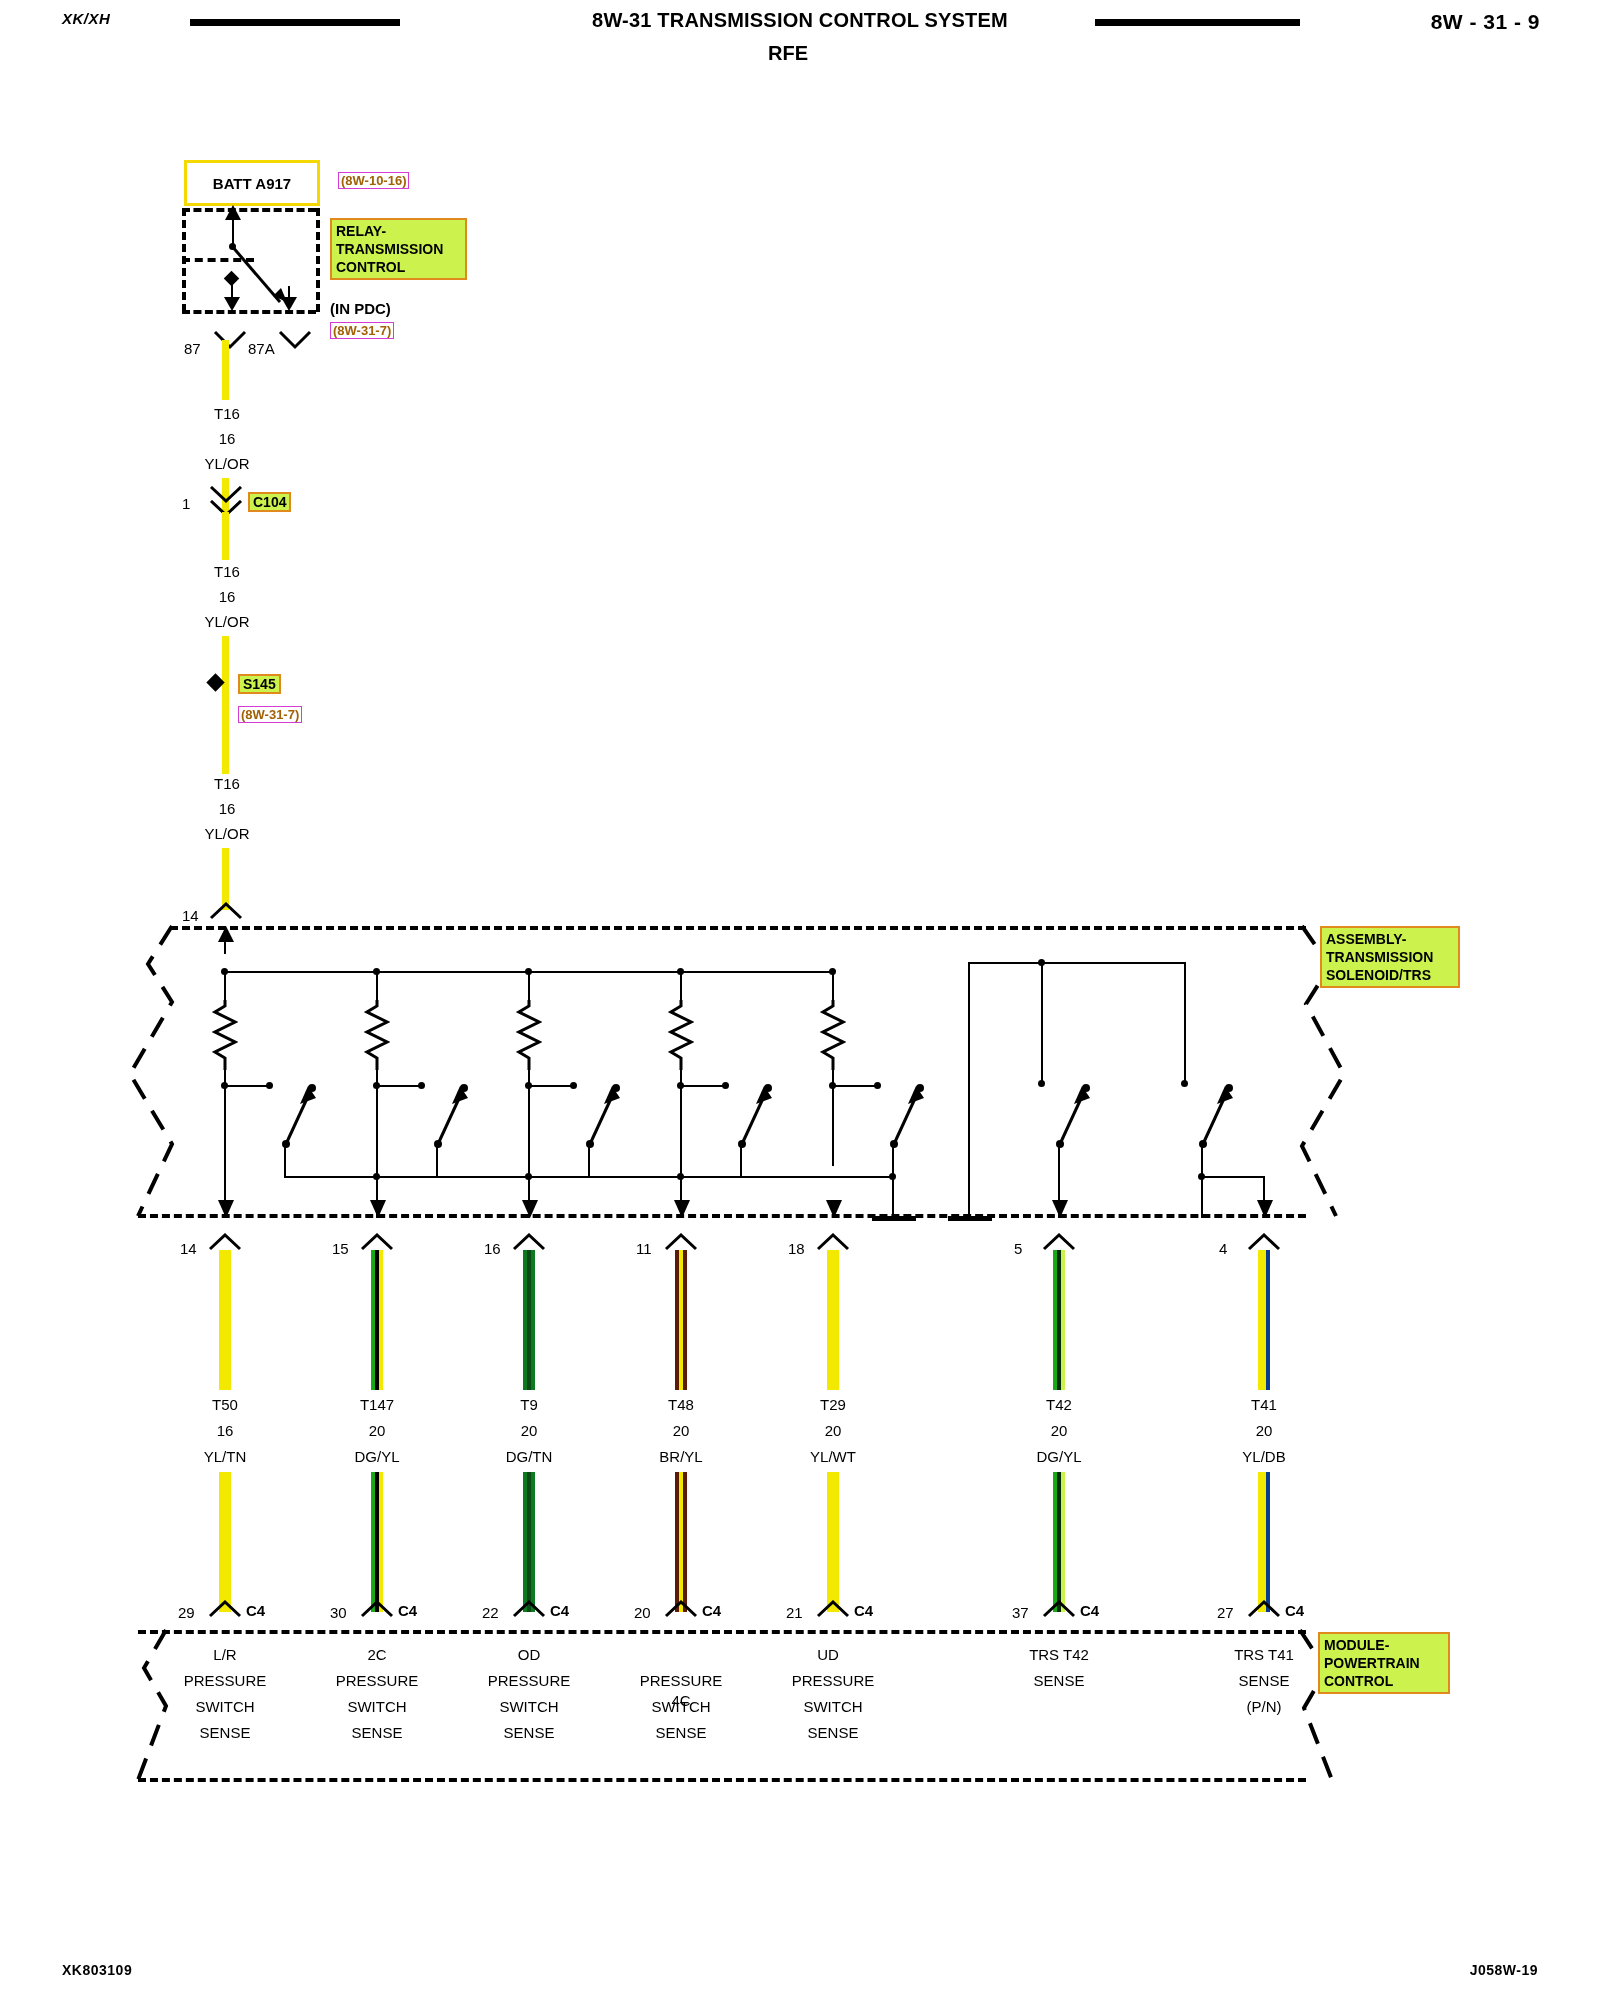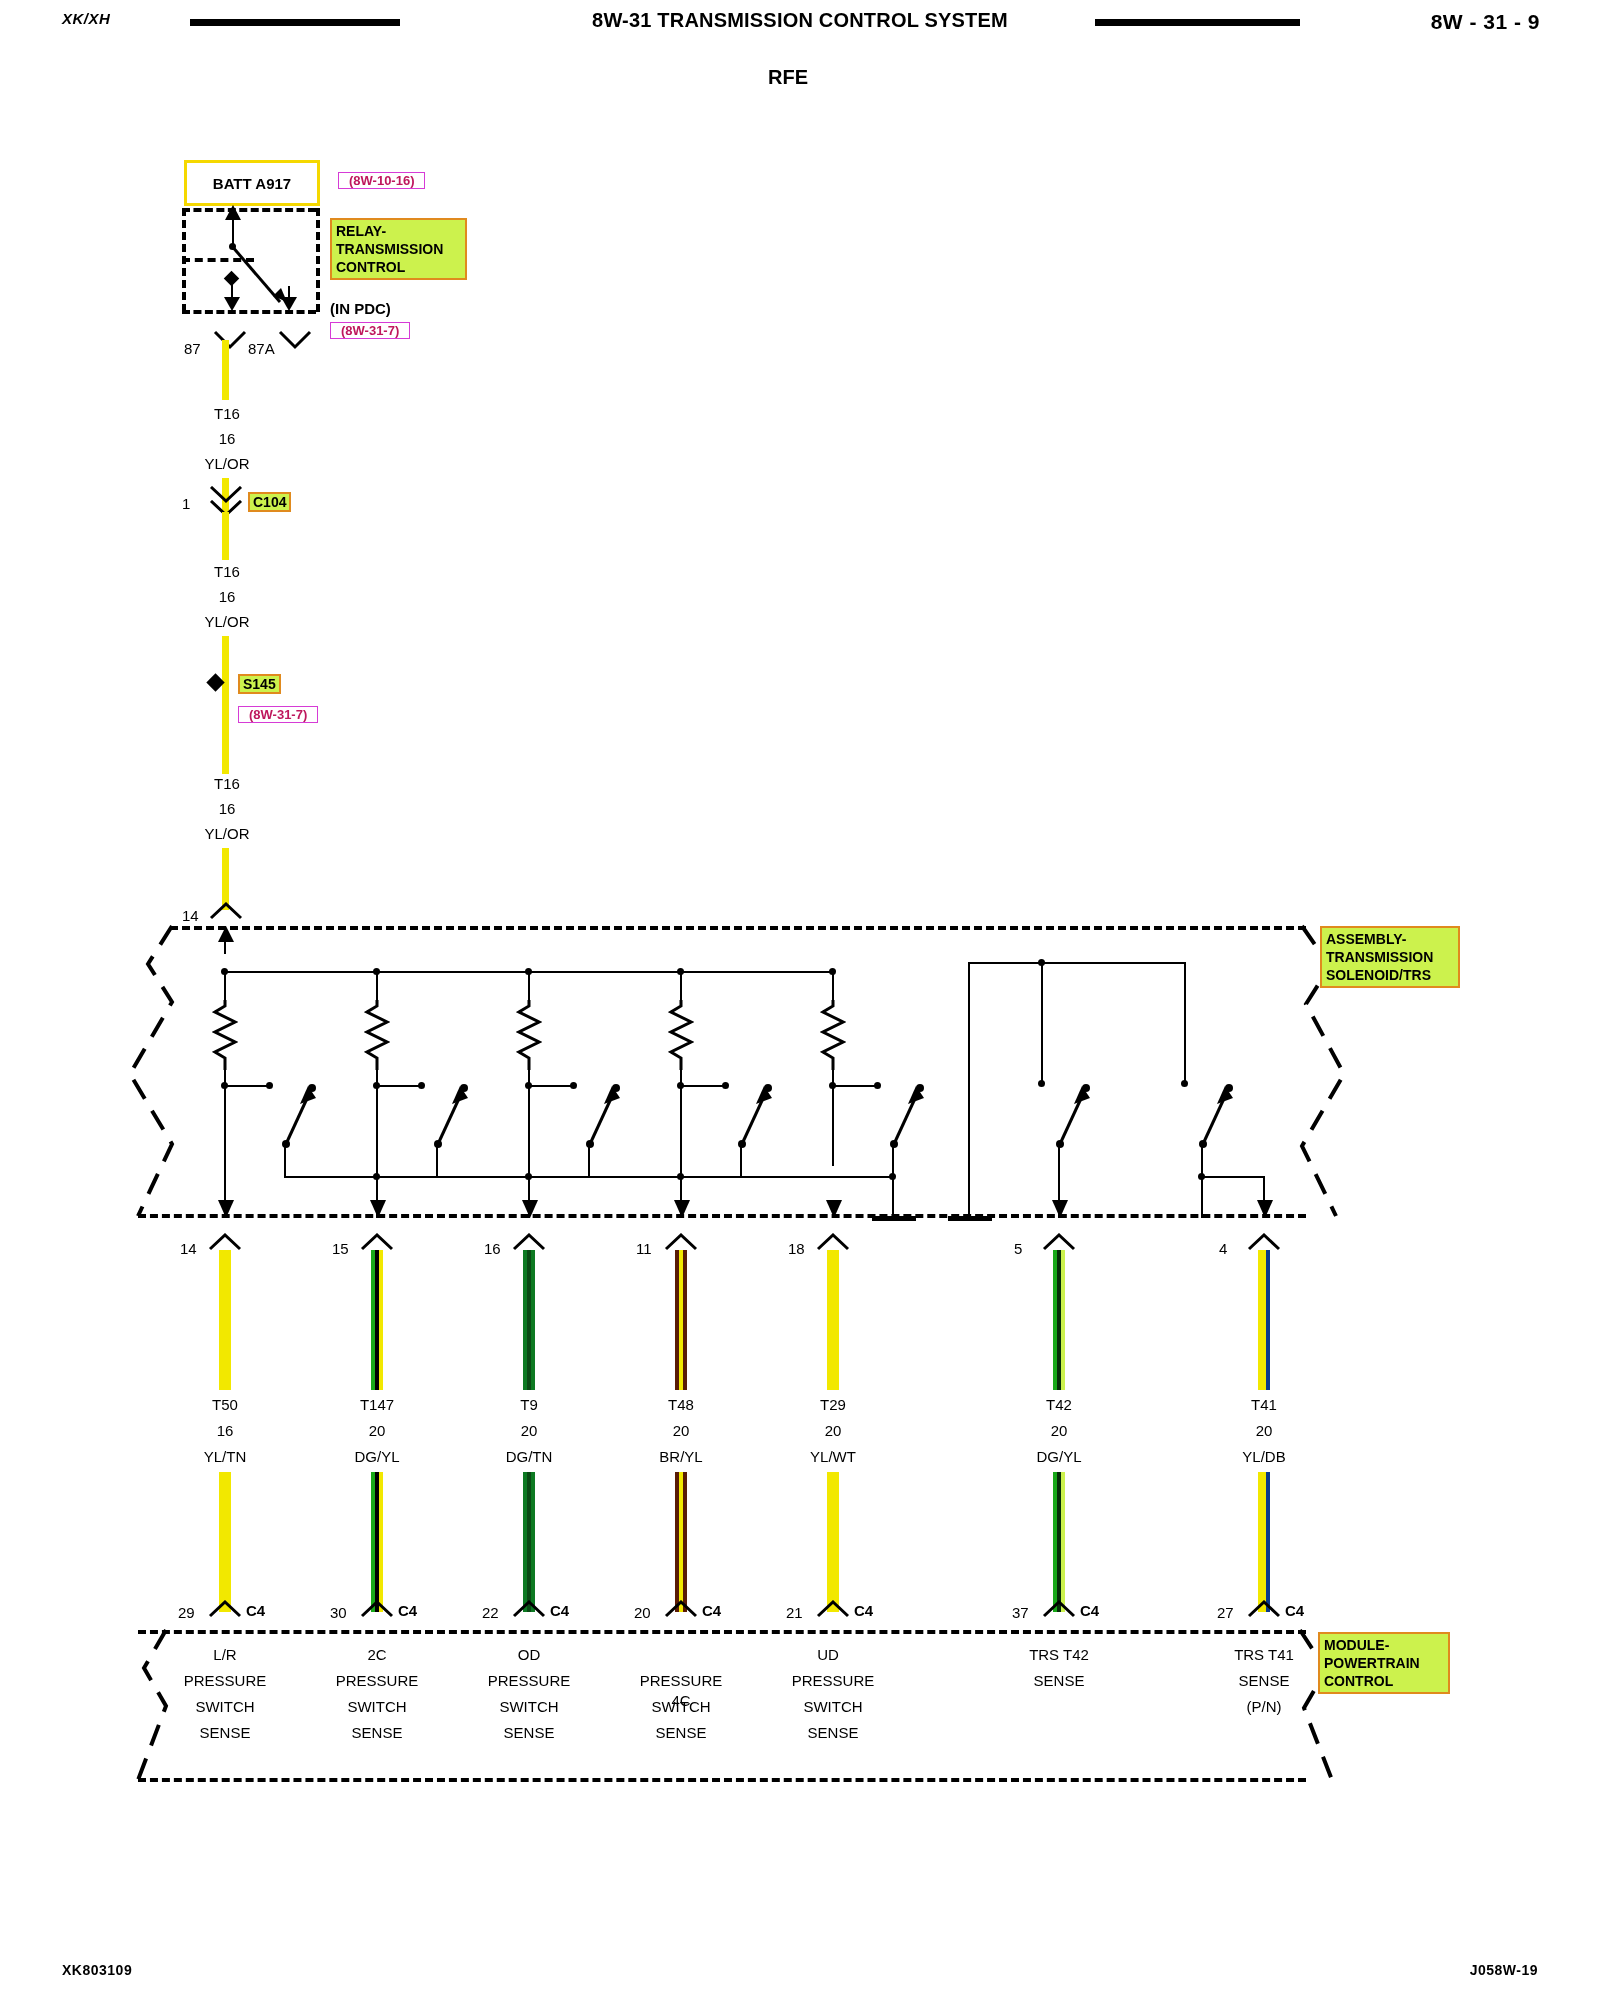--- a/index.html
+++ b/index.html
@@ -4,38 +4,38 @@
 <style>
   html,body{margin:0;padding:0;background:#fff;}
   body{width:1600px;height:2000px;position:relative;font-family:"Liberation Sans",sans-serif;color:#000;}
   #page{position:absolute;inset:0;width:1600px;height:2000px;overflow:hidden;}
 
   .abs{position:absolute;}
 
   
   .hdr-left{left:62px;top:10px;font-size:21px;font-weight:bold;font-style:italic;letter-spacing:.5px;}
   .hdr-title{left:0;top:9px;width:1600px;text-align:center;font-size:20px;font-weight:bold;letter-spacing:.2px;}
-  .hdr-sub{left:0;top:42px;width:1576px;text-align:center;font-size:20px;font-weight:bold;margin-top:24px;}
+  .hdr-sub{left:0;top:42px;width:1576px;text-align:center;font-size:20px;font-weight:bold;}
   .hdr-right{right:60px;top:10px;font-size:21px;font-weight:bold;letter-spacing:.5px;}
   .hdr-rule{height:7px;background:#000;top:19px;}
   .hdr-rule.l{left:190px;width:210px;}
   .hdr-rule.r{left:1095px;width:205px;}
 
   
   .ftr-left{left:62px;top:1962px;font-size:14px;font-weight:bold;letter-spacing:.5px;}
   .ftr-right{right:62px;top:1962px;font-size:14px;font-weight:bold;letter-spacing:.5px;}
 
   
   .t{font-size:15px;white-space:nowrap;}
   .tb{font-size:15px;font-weight:bold;white-space:nowrap;}
   .tc{font-size:15px;white-space:nowrap;text-align:center;}
 
   
   .lbl-green{background:#ccf24d;border:2px solid #e08a1e;padding:2px 4px;font-size:14px;font-weight:bold;line-height:18px;white-space:nowrap;}
-  .lbl-ref{color:#be185d;background:#fff;border:1.5px solid #d63bd6;padding:0 10px;font-size:13px;font-weight:bold;white-space:nowrap;}
+  .lbl-ref{color:#a16207;background:#fff;border:1.5px solid #d63bd6;padding:0 2px;font-size:13px;font-weight:bold;white-space:nowrap;}
   .lbl-chip{background:#ccf24d;border:2px solid #e08a1e;padding:0 3px;font-size:14px;font-weight:bold;white-space:nowrap;}
   .batt-box{border:3px solid #f5d800;background:#fff;font-size:15px;font-weight:bold;display:flex;align-items:center;justify-content:center;}
 
   
   .ln-h{background:#000;height:2px;}
   .ln-v{background:#000;width:2px;}
   .dot{background:#000;border-radius:50%;width:7px;height:7px;}
 
   
   .dash-h{height:0;border-top:4px dashed #000;}

